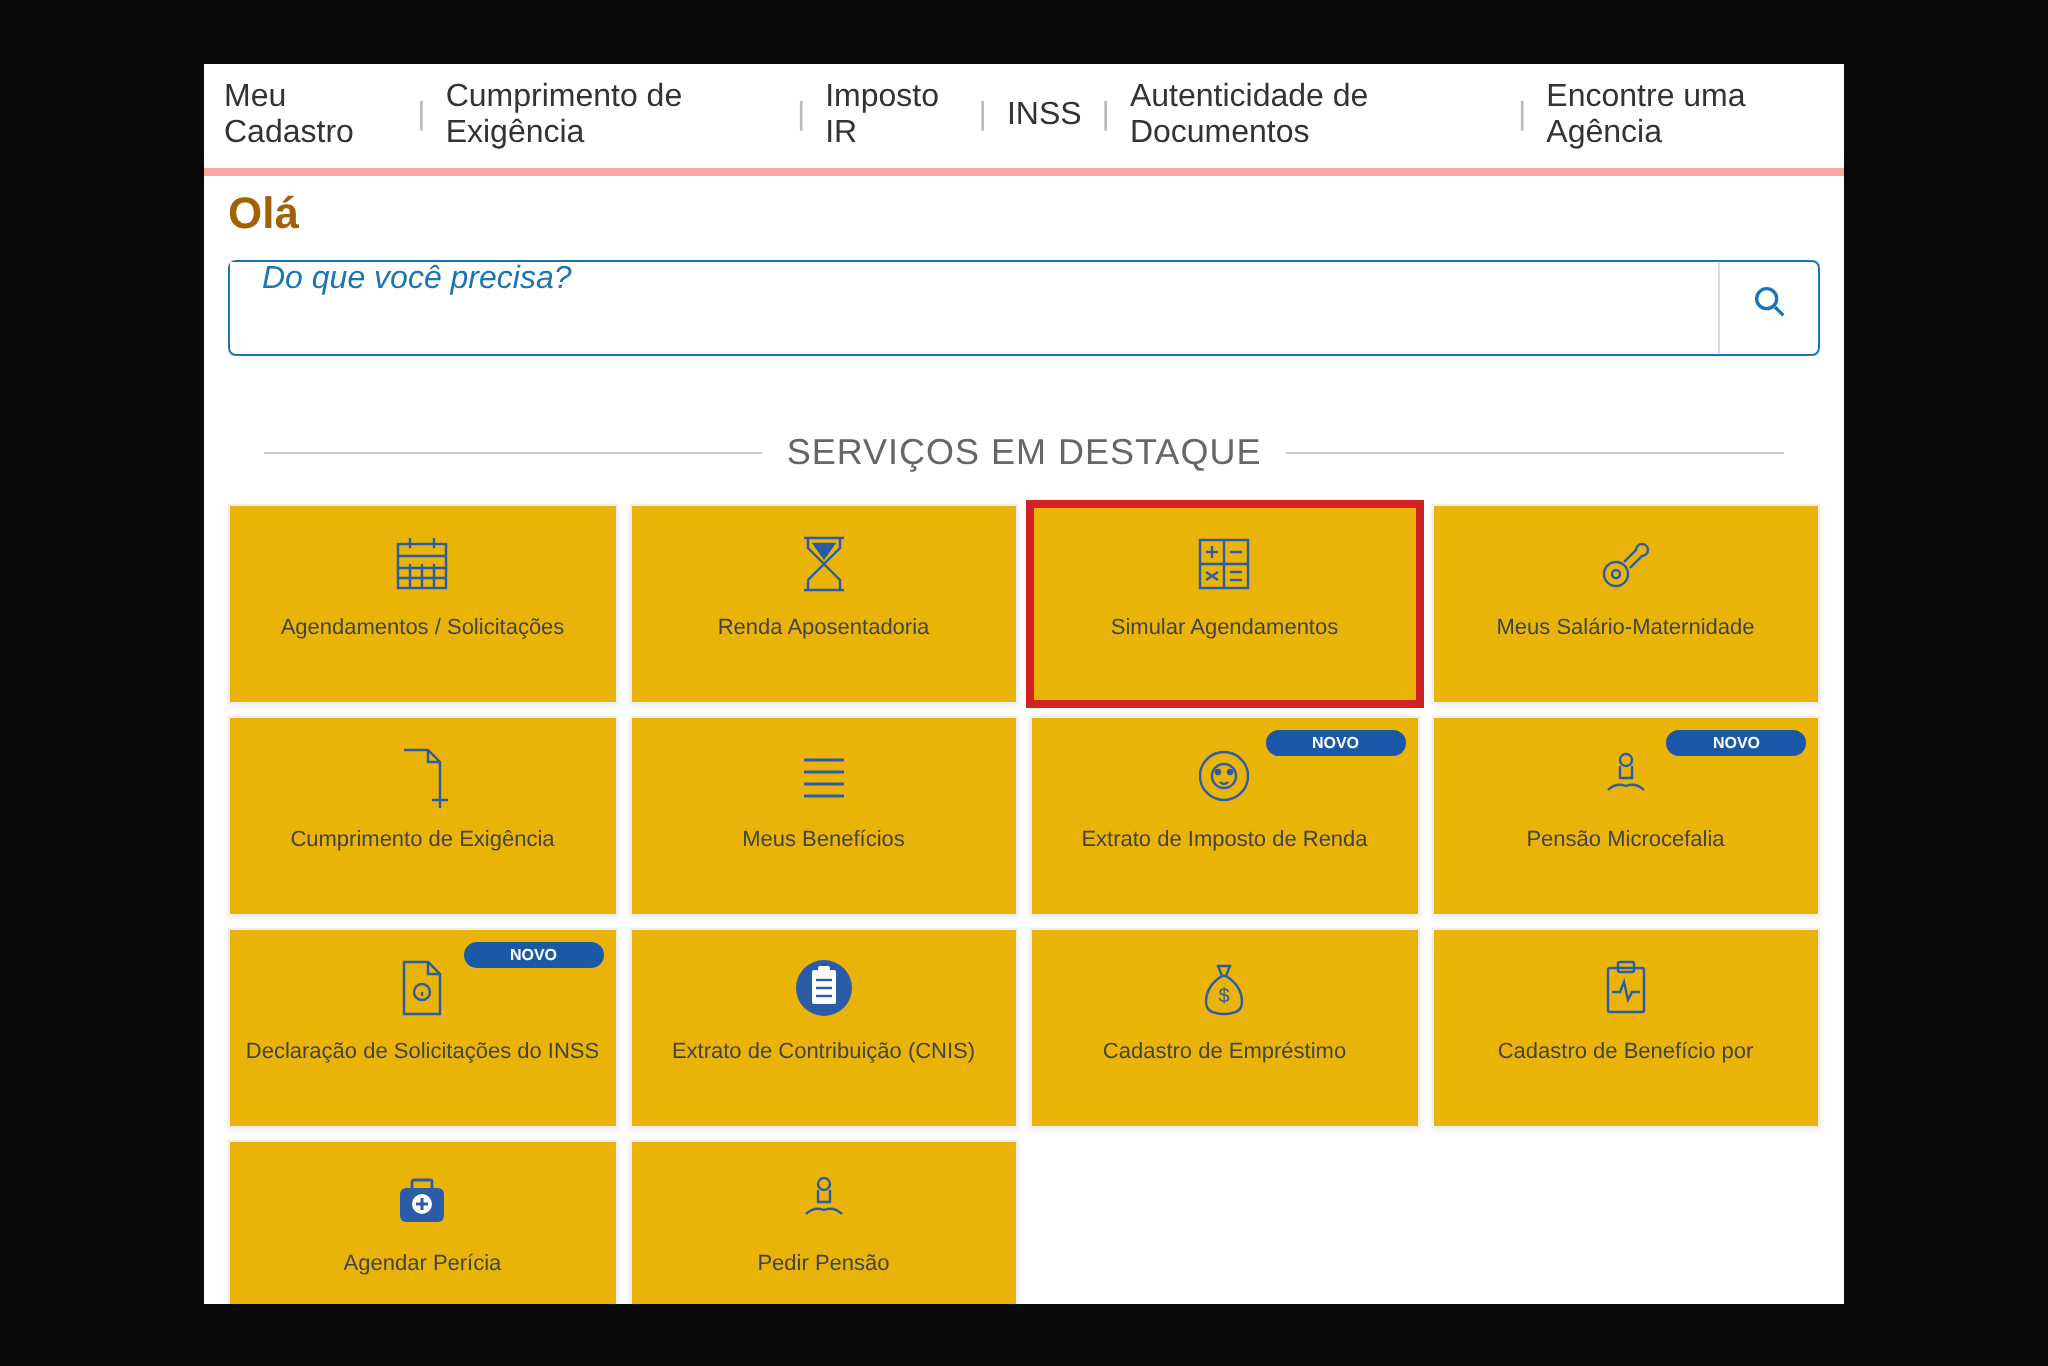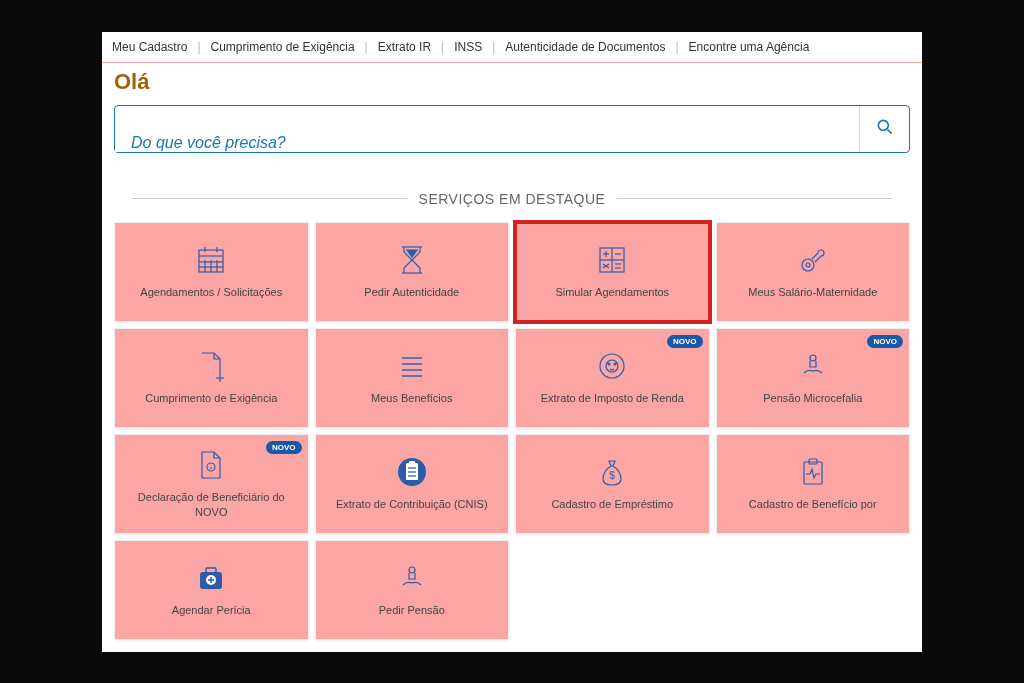--- a/index.html
+++ b/index.html
@@ -18,38 +18,38 @@
       height: 620px;
       background: #fff;
       overflow: hidden;
       position: relative;
     }
     .top-nav {
       display: flex;
       align-items: center;
       gap: 6px;
       padding: 8px 10px;
-      font-size: 12px;
+      font-size: 16px;
       color: #333;
-      border-bottom: 1px solid #fca5a5;
+      border-bottom: 4px solid #fca5a5;
     }
     .top-nav .nav-link { cursor: pointer; }
     .top-nav .sep { color: #bbb; margin: 0 4px; }
     .greeting {
       padding: 6px 12px 10px 12px;
       font-size: 22px;
       font-weight: bold;
       color: #a16207;
     }
     .search-wrap {
       padding: 0 12px 18px 12px;
     }
     .search-box {
       display: flex;
-      align-items: flex-end;
+      align-items: flex-start;
       border: 1px solid #1976b3;
       border-radius: 4px;
       height: 48px;
     }
     .search-input {
       flex: 1;
       border: none;
       outline: none;
       padding: 0 16px;
       font-size: 16px;
@@ -71,39 +71,39 @@
       align-items: center;
       margin: 20px 30px 15px 30px;
       gap: 12px;
     }
     .section-header .line {
       flex: 1;
       height: 1px;
       background: #ccc;
     }
     .section-header .title {
-      font-size: 14px;
+      font-size: 18px;
       color: #666;
       letter-spacing: 0.5px;
     }
     .services-grid {
       display: grid;
       grid-template-columns: repeat(4, 1fr);
       gap: 6px;
       padding: 0 12px;
     }
     .service-card {
       position: relative;
-      background: #fca5a5;
+      background: #eab308;
       border: 1px solid #eee;
       box-shadow: 0 1px 3px rgba(0,0,0,0.08);
       display: flex;
       flex-direction: column;
       align-items: center;
-      justify-content: center;
+      justify-content: flex-start;
       padding: 12px 6px;
       height: 100px;
       cursor: pointer;
     }
     .service-card.highlighted {
       outline: 4px solid #d32222;
       outline-offset: -2px;
     }
     .service-card .icon {
       height: 34px;
@@ -119,36 +119,36 @@
       text-align: center;
       line-height: 1.3;
     }
     .badge {
       position: absolute;
       top: 6px;
       right: 6px;
       background: #1959a8;
       color: #fff;
       font-size: 8px;
-      padding: 2px 6px;
+      padding: 2px 23px;
       border-radius: 8px;
       font-weight: bold;
     }
   </style>
 </head>
 <body>
 
 <div class="app-frame">
 
   <div class="top-nav">
     <span class="nav-link">Meu Cadastro</span>
     <span class="sep">|</span>
     <span class="nav-link">Cumprimento de Exigência</span>
     <span class="sep">|</span>
-    <span class="nav-link">Extrato IR</span>
+    <span class="nav-link">Imposto IR</span>
     <span class="sep">|</span>
     <span class="nav-link">INSS</span>
     <span class="sep">|</span>
     <span class="nav-link">Autenticidade de Documentos</span>
     <span class="sep">|</span>
     <span class="nav-link">Encontre uma Agência</span>
   </div>
 
   <div class="greeting">Olá</div>
 
@@ -191,21 +191,21 @@
       </div>
       <div class="service-card">
         <div class="icon">
           <svg width="28" height="32" viewBox="0 0 28 32" stroke-width="1.2">
             <line x1="4" y1="3" x2="24" y2="3"></line>
             <line x1="4" y1="29" x2="24" y2="29"></line>
             <path d="M6 3 L6 8 L14 16 L6 24 L6 29 M22 3 L22 8 L14 16 L22 24 L22 29"></path>
             <path d="M9 6 L19 6 L14 13 Z" fill="#2a5ca8"></path>
           </svg>
         </div>
-        <div class="label">Pedir Autenticidade</div>
+        <div class="label">Renda Aposentadoria</div>
       </div>
       <div class="service-card highlighted">
         <div class="icon">
           <svg width="30" height="30" viewBox="0 0 30 30" stroke-width="1.2">
             <rect x="3" y="3" width="24" height="24"></rect>
             <line x1="15" y1="3" x2="15" y2="27"></line>
             <line x1="3" y1="15" x2="27" y2="15"></line>
             <line x1="6" y1="9" x2="12" y2="9"></line>
             <line x1="9" y1="6" x2="9" y2="12"></line>
             <line x1="18" y1="9" x2="24" y2="9"></line>
@@ -277,21 +277,21 @@
         <div class="badge">NOVO</div>
         <div class="icon">
           <svg width="26" height="32" viewBox="0 0 26 32" stroke-width="1.2">
             <path d="M4 3 L16 3 L22 9 L22 29 L4 29 Z"></path>
             <path d="M16 3 L16 9 L22 9"></path>
             <circle cx="13" cy="18" r="4"></circle>
             <line x1="13" y1="16" x2="13" y2="16"></line>
             <line x1="13" y1="18" x2="13" y2="20"></line>
           </svg>
         </div>
-        <div class="label">Declaração de Beneficiário do NOVO</div>
+        <div class="label">Declaração de Solicitações do INSS</div>
       </div>
       <div class="service-card">
         <div class="icon">
           <svg width="30" height="34" viewBox="0 0 30 34" stroke-width="0">
             <circle cx="15" cy="17" r="14" fill="#2a5ca8"></circle>
             <rect x="9" y="8" width="12" height="17" fill="#fff" rx="1"></rect>
             <rect x="12" y="6" width="6" height="4" fill="#fff" rx="1"></rect>
             <line x1="11" y1="13" x2="19" y2="13" stroke="#2a5ca8" stroke-width="1.2"></line>
             <line x1="11" y1="17" x2="19" y2="17" stroke="#2a5ca8" stroke-width="1.2"></line>
             <line x1="11" y1="21" x2="19" y2="21" stroke="#2a5ca8" stroke-width="1.2"></line>

